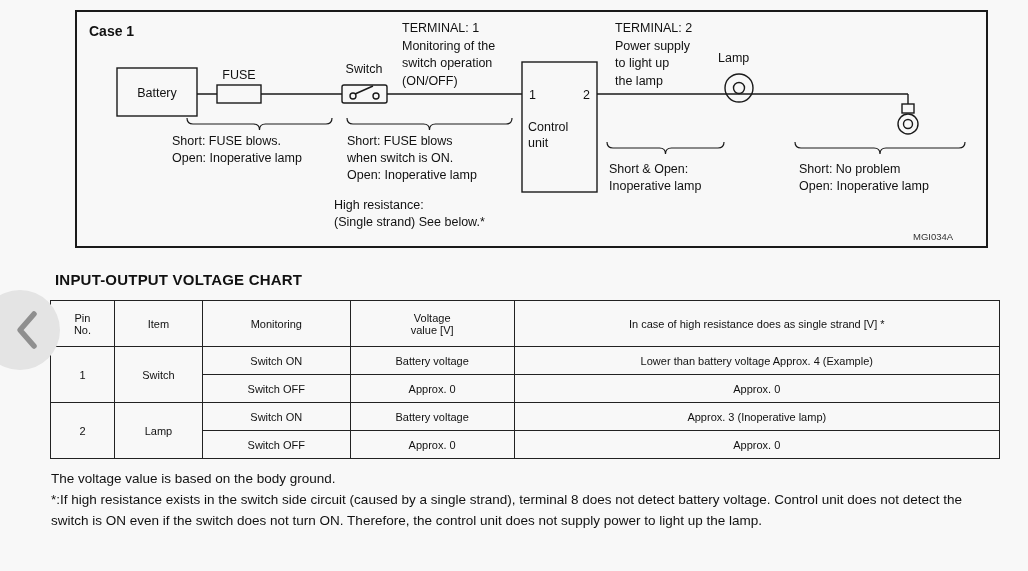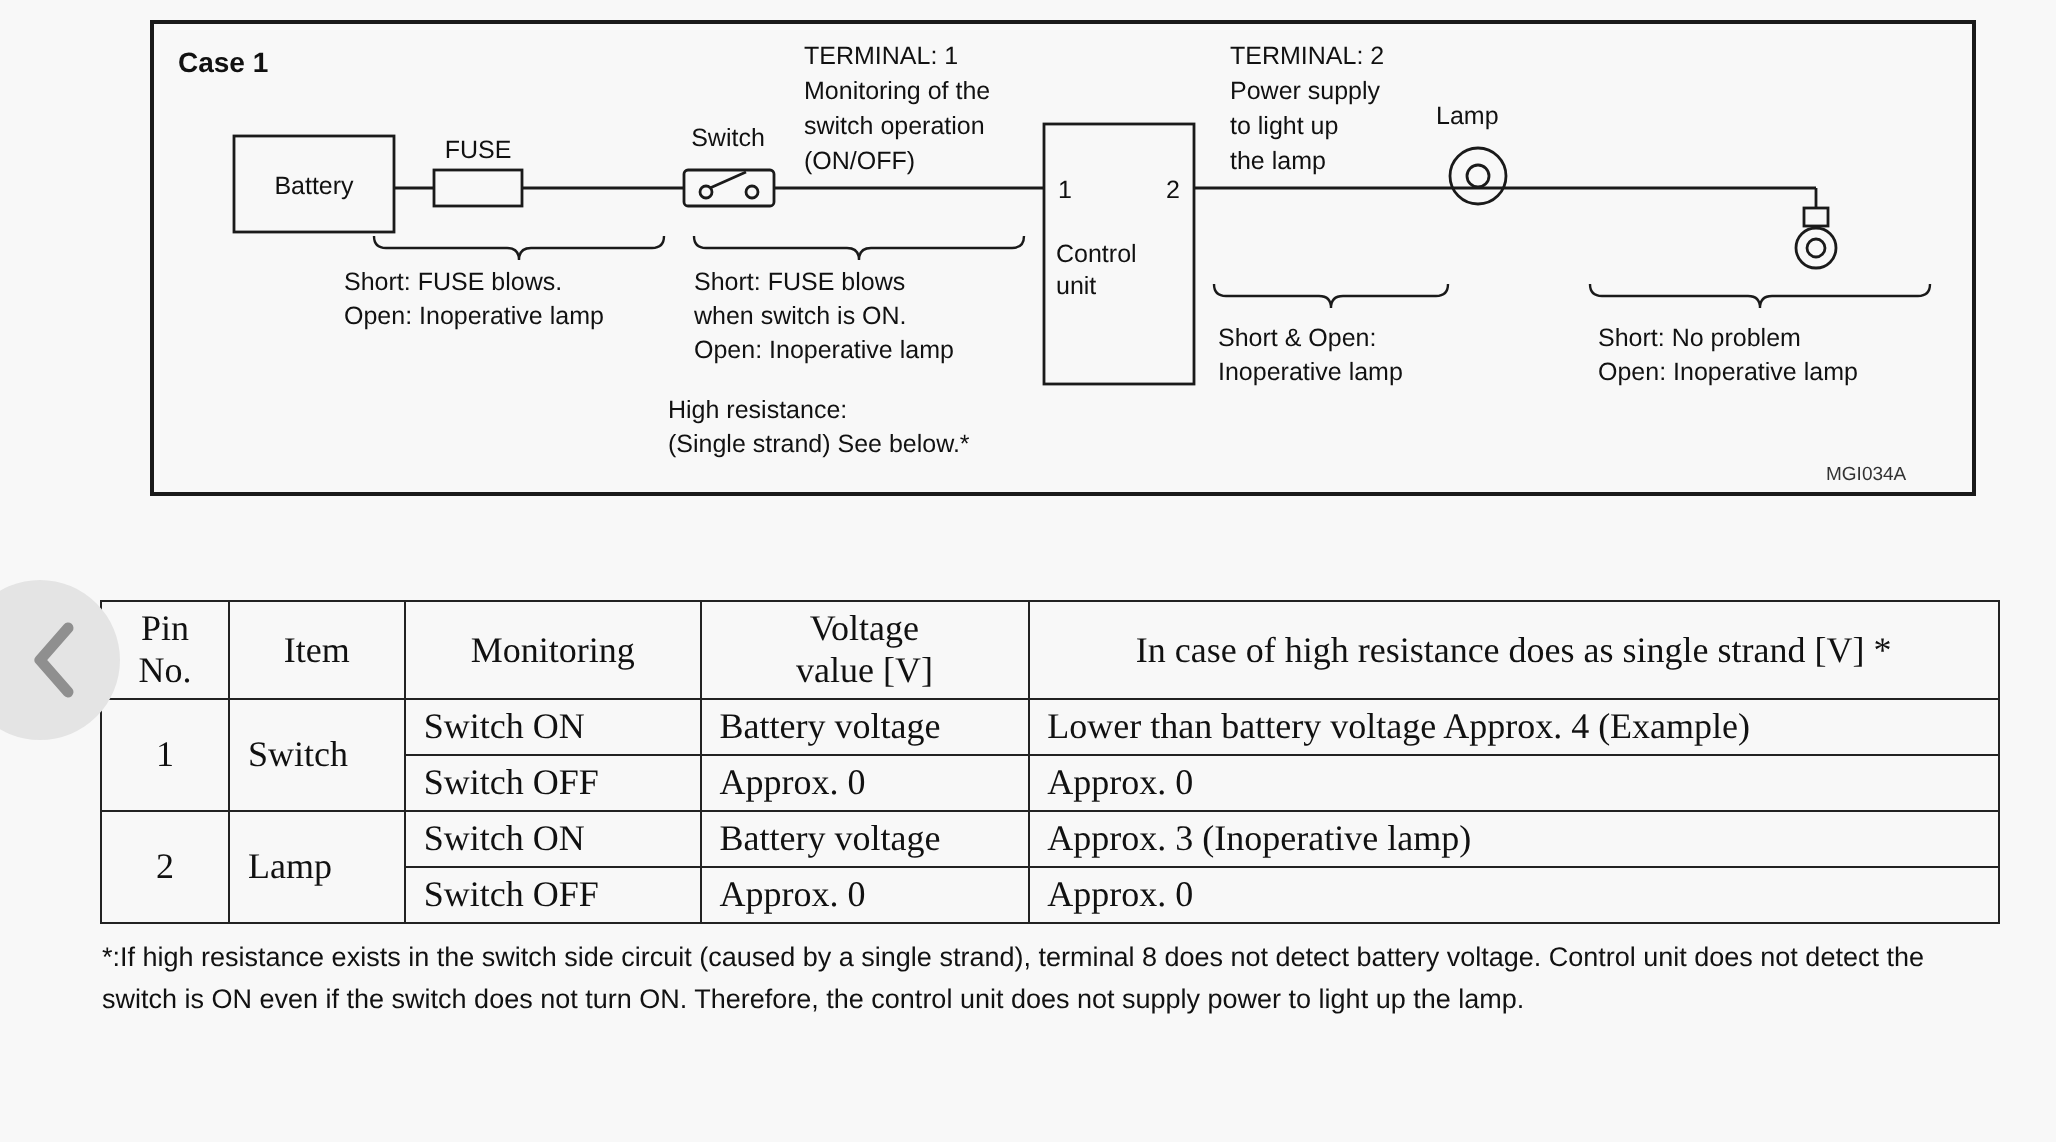--- a/index.html
+++ b/index.html
@@ -29,28 +29,28 @@
 
   
   .section-title {
     position:absolute; left:55px; top:271px;
     font-size:15px; font-weight:bold; letter-spacing:.2px;
   }
 
   
   .vtable {
     position:absolute; left:50px; top:300px; width:950px;
-    border-collapse:collapse; font-size:18px; background:transparent;font-family:Liberation Serif, serif;
+    border-collapse:collapse; font-size:11px; background:transparent;
   }
   .vtable th, .vtable td { border:1px solid #222; }
   .vtable th {
     font-weight:normal; text-align:center; vertical-align:middle;
     white-space:pre-line; height:46px; padding:3px 6px;
   }
-  .vtable td { height:28px; padding:3px 9px; text-align:left; vertical-align:middle; }
+  .vtable td { height:28px; padding:3px 9px; text-align:center; vertical-align:middle; }
   .vtable td.center { text-align:center; }
 
   
   .notes {
     position:absolute; left:51px; top:468px; width:952px;
     font-size:13.5px; line-height:21px;
   }
 
   
   .nav-prev {
@@ -130,20 +130,21 @@
       <text x="532" y="178">Inoperative lamp</text>
 
       <text x="722" y="161">Short: No problem</text>
       <text x="722" y="178">Open: Inoperative lamp</text>
 
       <text class="t-bold" x="12" y="24">Case 1</text>
       <text class="t-small" x="836" y="228">MGI034A</text>
     </svg>
   </div>
 
+  <h2 class="section-title">INPUT-OUTPUT VOLTAGE CHART</h2>
 
   <table class="vtable">
     <colgroup>
       <col style="width:64px">
         <col style="width:88px">
         <col style="width:148px">
         <col style="width:164px">
         <col style="width:486px">
     </colgroup>
     <thead>
@@ -179,20 +180,21 @@
       </tr>
       <tr>
         <td>Switch OFF</td>
         <td>Approx. 0</td>
         <td>Approx. 0</td>
       </tr>
     </tbody>
   </table>
 
   <div class="notes">
+    <p>The voltage value is based on the body ground.</p>
     <p>*:If high resistance exists in the switch side circuit (caused by a single strand), terminal 8 does not detect battery voltage. Control unit does not detect the switch is ON even if the switch does not turn ON. Therefore, the control unit does not supply power to light up the lamp.</p>
   </div>
 
   <div class="nav-prev">
     <svg width="80" height="80" viewBox="0 0 80 80">
       <polyline points="54,24 40,40 54,56" fill="none" stroke="#8f8f8f" stroke-width="5.5" stroke-linecap="round" stroke-linejoin="round"></polyline>
     </svg>
   </div>
 
 </div>

